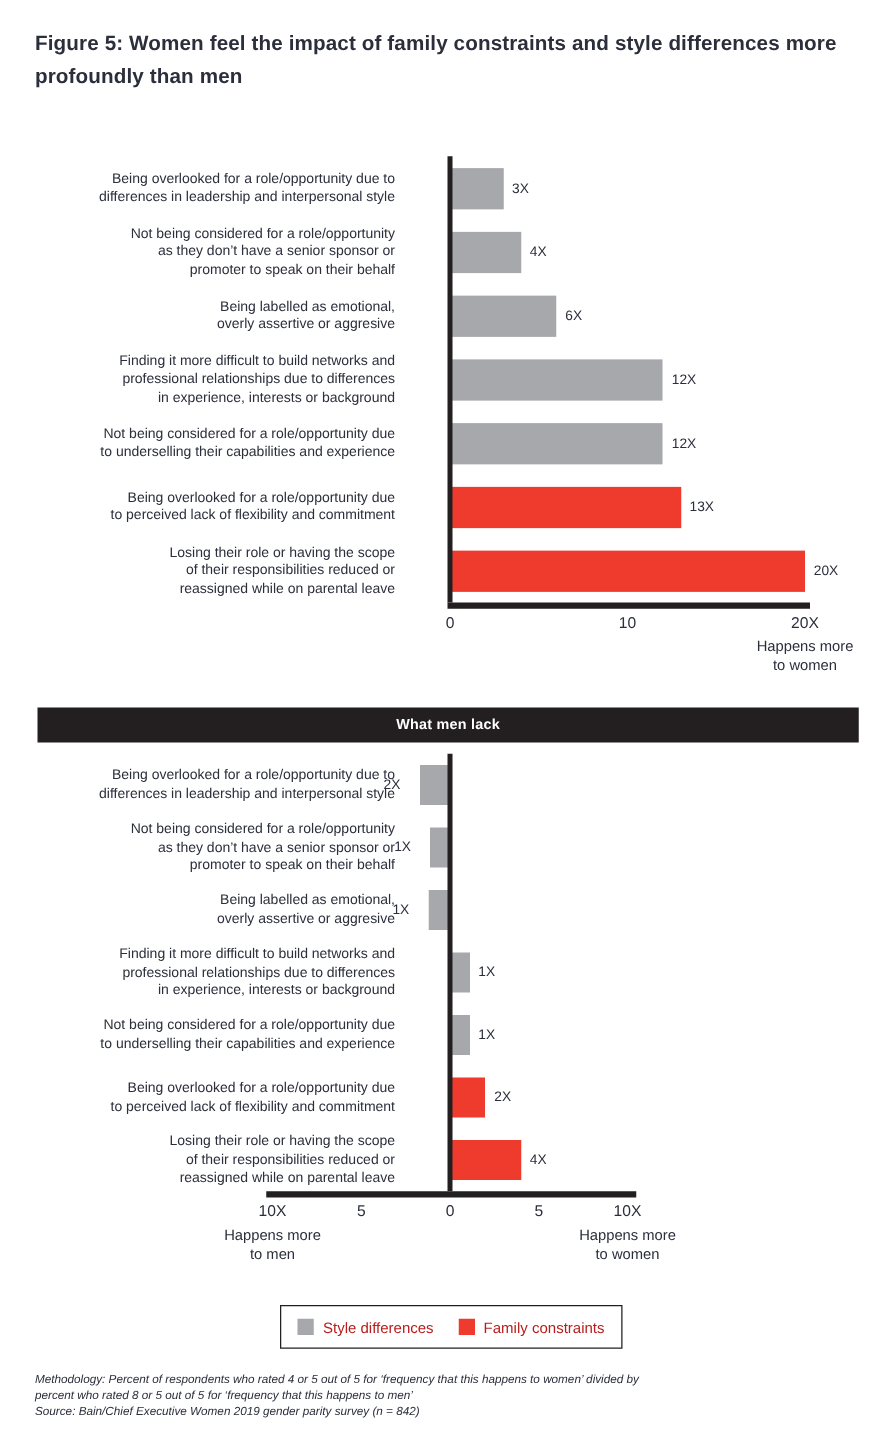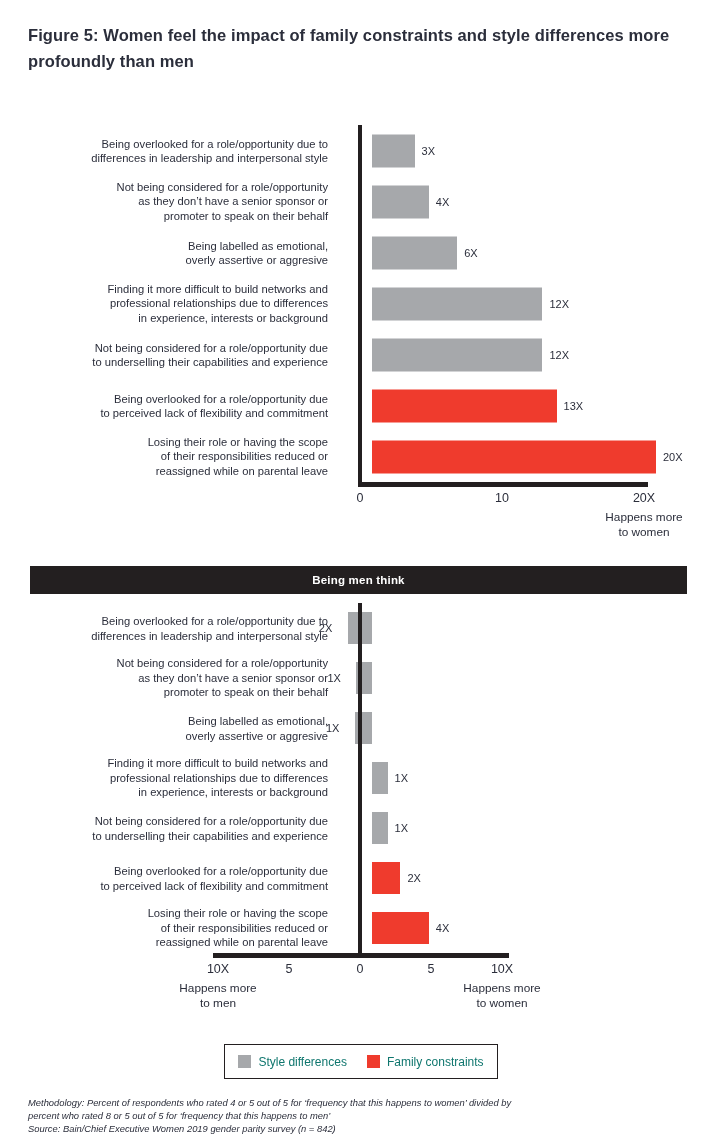--- a/index.html
+++ b/index.html
@@ -36,21 +36,21 @@
     letter-spacing:.2px;
   }
   #hdr-women{ top:88px; }
   #hdr-men{ top:566px; }
 
   
   .chart{position:absolute;left:0;width:716px;}
   #chart-women{ top:125px; height:375px; }
   #chart-men{   top:603px; height:368px; }
 
-  .rows{position:absolute;left:12px;top:0;width:568px;}
+  .rows{position:absolute;left:0;top:0;width:568px;}
   .row{
     position:relative;
     display:block;
     width:716px;
   }
   .row-label{
     position:absolute;
     right:0; top:50%;
     transform:translateY(-50%);
     width:300px;
@@ -113,21 +113,21 @@
     left:224px; top:1044px;
     width:272px; height:33px;
     border:1px solid #231f20;
     display:flex;align-items:center;justify-content:center;
     gap:20px;
   }
   .legend-item{display:flex;align-items:center;gap:7px;}
   .swatch{width:13px;height:13px;display:inline-block;}
   .swatch.style{background:#a6a8ab;}
   .swatch.family{background:#ef3b2d;}
-  .legend-text{font-size:12px;color:#0f766e;}
+  .legend-text{font-size:12px;color:#b91c1c;}
 
   
   .footnote{
     position:absolute;
     left:28px; top:1096px; width:620px;
     font-size:9.4px;
     line-height:13.2px;
     color:#2b2e3b;
     font-style:italic;
   }
@@ -135,21 +135,21 @@
 </style>
 </head>
 <body>
 
 <div class="page">
 
   <div class="fig-title">Figure 5: Women feel the impact of family constraints and style differences more profoundly than men</div>
 
 
   <div class="panel-header" id="hdr-men">
-    <span>Being men think</span>
+    <span>What men lack</span>
   </div>
 
   <div class="chart" id="chart-women">
     <div class="rows" id="rows-women" style="height: 357px;">
         <div class="row" style="height: 51px;">
           <div class="lbl-wrap">
             <div class="row-label">
               <div>Being overlooked for a role/opportunity due to</div>
               <div>differences in leadership and interpersonal style</div>
             </div>

